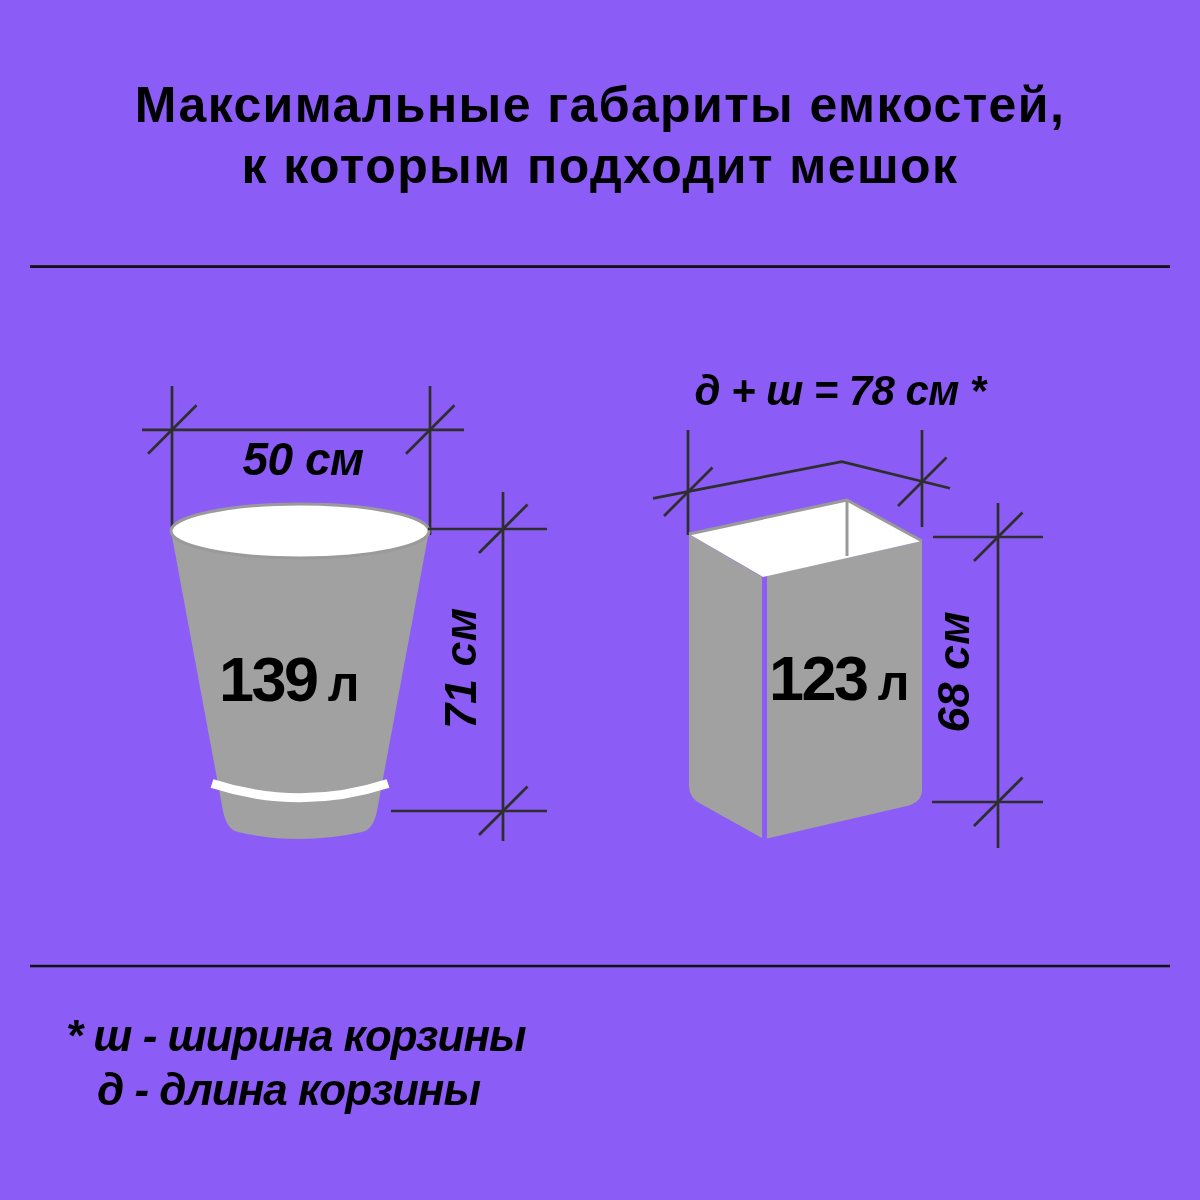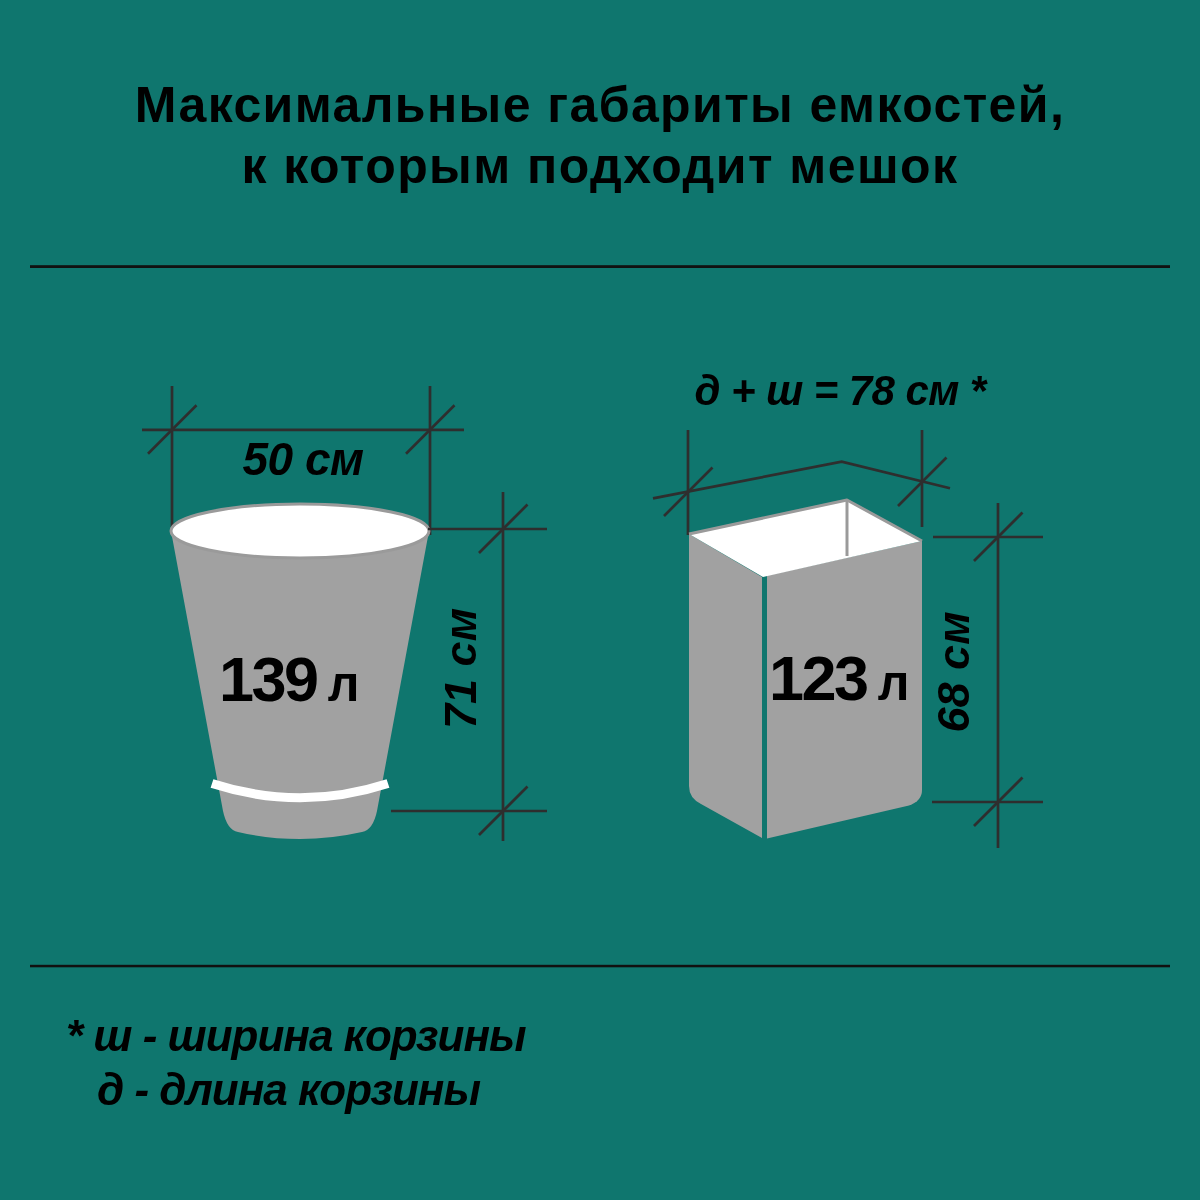--- a/index.html
+++ b/index.html
@@ -1,16 +1,16 @@
 <!DOCTYPE html>
 <html><head>
 <meta charset="utf-8">
 <style>
   html,body{margin:0;padding:0;background:#ffffff;}
-  .wrap{width:1200px;height:1200px;position:relative;overflow:hidden;background:#0f766e;}
+  .wrap{width:1200px;height:1200px;position:relative;overflow:hidden;background:#8b5cf6;}
   svg{display:block;}
   text{font-family:"Liberation Sans", sans-serif;}
 </style>
 </head>
 <body>
 <div class="wrap">
 <svg width="1200" height="1200" viewBox="0 0 1200 1200">
 
   <g>
     <text x="600" y="122" text-anchor="middle" font-size="50" font-weight="bold" letter-spacing="1.4" fill="#000">Максимальные габариты емкостей,</text>

